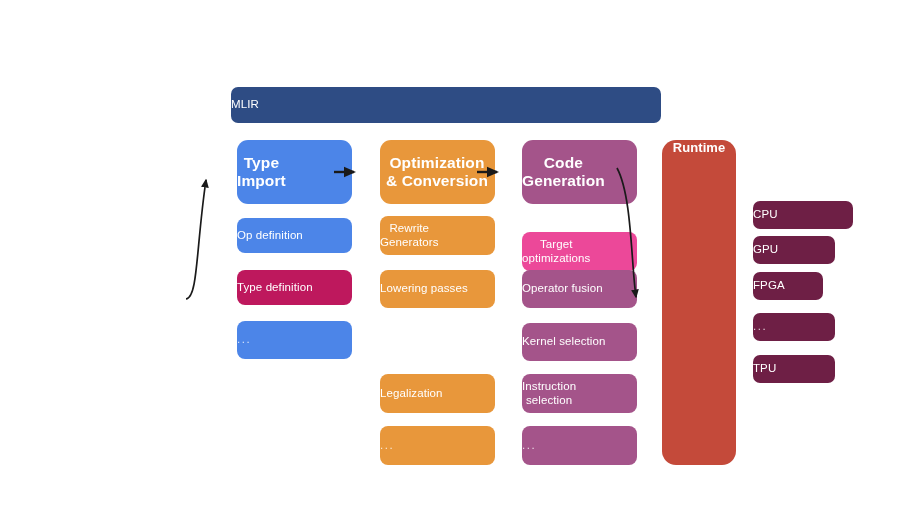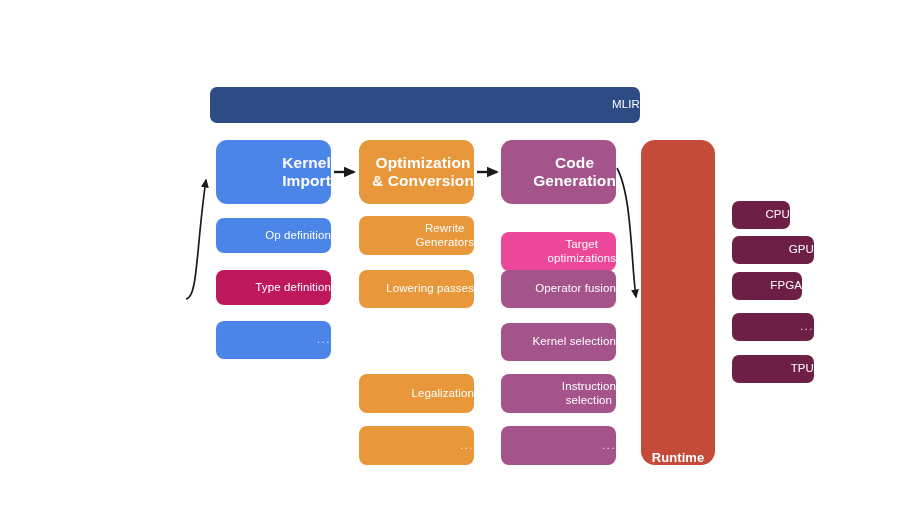--- a/index.html
+++ b/index.html
@@ -16,27 +16,28 @@
     width: 900px;
     height: 505px;
     background: #ffffff;
     overflow: hidden;
   }
   .box {
     position: absolute;
     box-sizing: border-box;
     display: flex;
     align-items: center;
-    justify-content: flex-end;
+    justify-content: flex-start;
     text-align: center;
     color: #ffffff;
     border-radius: 9px;
     line-height: 1.18;
     white-space: pre-line;
     letter-spacing: 0.1px;
+    margin-left: 21px;
   }
   .hdr {
     font-size: 11.5px;
     font-weight: 400;
   }
   .stage {
     font-size: 15.5px;
     font-weight: 700;
     border-radius: 11px;
   }
@@ -89,21 +90,21 @@
 <body>
 
 <div id="canvas">
 
   <div class="box hdr" id="mlir-bar" style="left:210px; top:87px; width:430px; height:36px; background:#2E4C84; border-radius:7px;">
     <span>MLIR</span>
   </div>
 
 
   <div class="box stage" style="left:216px; top:140px; width:115px; height:64px; background:#4C85E8;">
-    <span>Kernel
+    <span>Type
 Import</span>
   </div>
   <div class="box sub" style="left:216px; top:218px; width:115px; height:35px; background:#4C85E8;">
     <span>Op definition</span>
   </div>
   <div class="box sub" style="left:216px; top:270px; width:115px; height:35px; background:#be185d;">
     <span>Type definition</span>
   </div>
   <div class="box sub" style="left:216px; top:321px; width:115px; height:38px; background:#4C85E8;">
     <span class="ellipsis">...</span>
@@ -146,21 +147,21 @@
 selection</span>
   </div>
   <div class="box sub" style="left:501px; top:426px; width:115px; height:39px; background:#A4548A;">
     <span class="ellipsis">...</span>
   </div>
 
   <div class="box pillar" style="left:641px; top:140px; width:74px; height:325px; background:#C44A3A;">
     <div class="runtime-label">Runtime</div>
   </div>
 
-  <div class="box hw" style="left:732px; top:201px; width:58px; height:28px; background:#6E1F45;">
+  <div class="box hw" style="left:732px; top:201px; width:100px; height:28px; background:#6E1F45;">
     <span>CPU</span>
   </div>
   <div class="box hw" style="left:732px; top:236px; width:82px; height:28px; background:#6E1F45;">
     <span>GPU</span>
   </div>
   <div class="box hw" style="left:732px; top:272px; width:70px; height:28px; background:#6E1F45;">
     <span>FPGA</span>
   </div>
   <div class="box hw" style="left:732px; top:313px; width:82px; height:28px; background:#6E1F45;">
     <span class="ellipsis">...</span>

